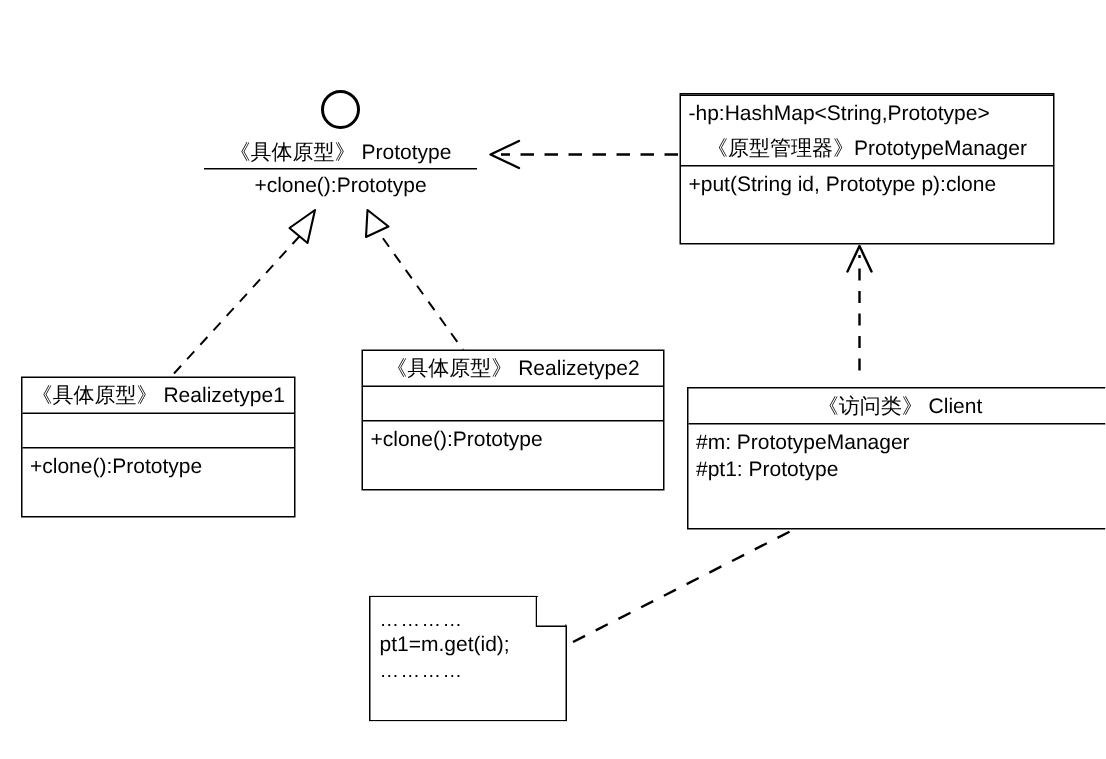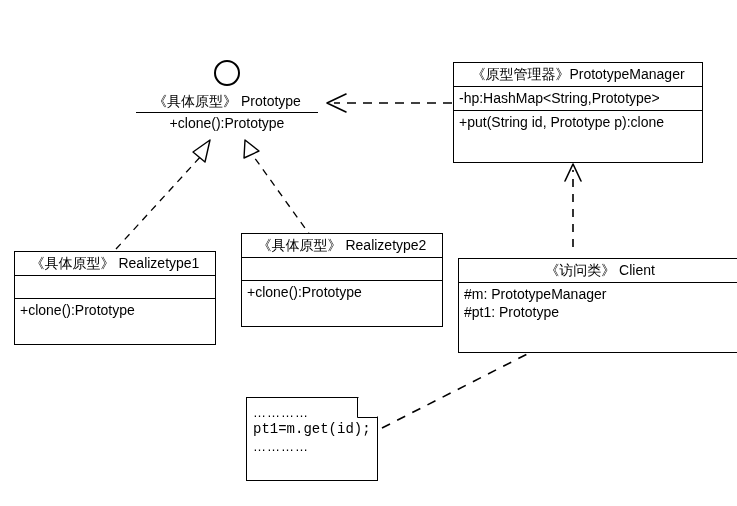--- a/index.html
+++ b/index.html
@@ -116,21 +116,20 @@
     font-size: 13px;
     line-height: 17px;
     color: #000000;
   }
   #note .dots {
     letter-spacing: 1px;
     color: #000000;
   }
   #note .code {
     font-size: 14px;
-    font-family: Liberation Mono, monospace;
   }
 </style>
 </head>
 <body>
 
 <div id="canvas">
 
   <svg class="edges" viewBox="0 0 737 506" xmlns="http://www.w3.org/2000/svg">
 
     <g>
@@ -159,28 +158,28 @@
   </svg>
 
   <div id="lollipop"></div>
 
   <div id="prototype-iface">
     <div class="iface-name">《具体原型》 Prototype</div>
     <div class="iface-op">+clone():Prototype</div>
   </div>
 
   <div class="uml-box" style="left:453px; top:62px; width:250px; height:101px;">
+    <div class="compartment divider">-hp:HashMap&lt;String,Prototype&gt;</div>
     <div class="compartment center">《原型管理器》PrototypeManager</div>
-    <div class="compartment divider">-hp:HashMap&lt;String,Prototype&gt;</div>
     <div class="compartment divider">
       <div>+put(String id, Prototype p):clone</div>
     </div>
   </div>
 
-  <div class="uml-box" style="left:14px; top:251px; width:202px; height:94px;">
+  <div class="uml-box" style="left:14px; top:251px; width:183px; height:94px;">
     <div class="compartment center">《具体原型》 Realizetype1</div>
     <div class="compartment divider empty"></div>
     <div class="compartment divider">+clone():Prototype</div>
   </div>
 
   <div class="uml-box" style="left:241px; top:233px; width:202px; height:94px;">
     <div class="compartment center">《具体原型》 Realizetype2</div>
     <div class="compartment divider empty"></div>
     <div class="compartment divider">+clone():Prototype</div>
   </div>

